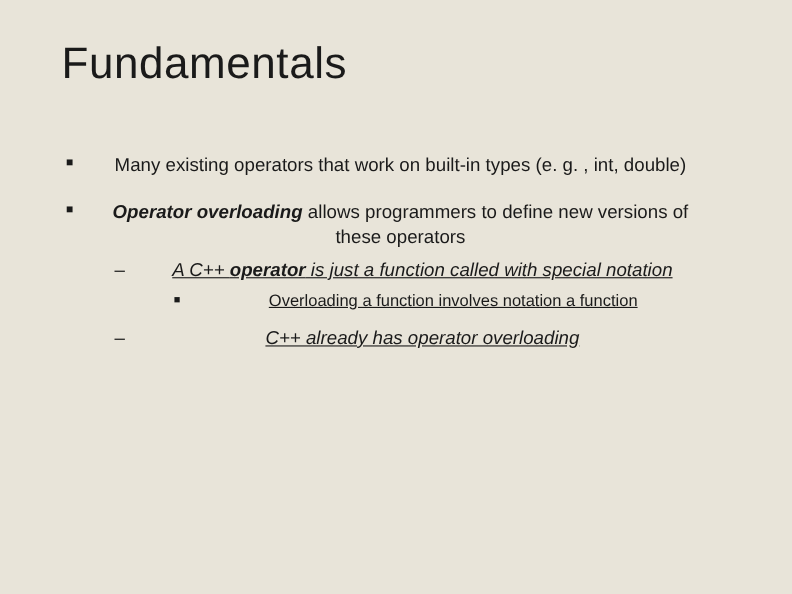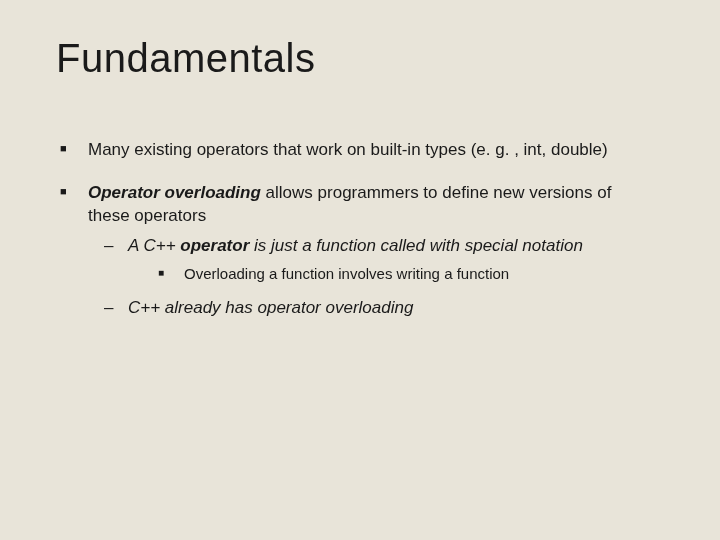--- a/index.html
+++ b/index.html
@@ -27,20 +27,21 @@
     list-style: none;
     padding: 0;
     margin: 0;
   }
   ul.lvl1 > li {
     position: relative;
     padding-left: 32px;
     margin-bottom: 20px;
     font-size: 17px;
     line-height: 1.35;
+    text-align: center;
   }
   ul.lvl1 > li::before {
     content: "■";
     position: absolute;
     left: 4px;
     top: 2px;
     font-size: 11px;
     color: #1a1a1a;
   }
   ul.lvl2 {
@@ -48,20 +49,21 @@
     padding: 0;
     margin: 6px 0 0 14px;
   }
   ul.lvl2 > li {
     position: relative;
     padding-left: 26px;
     margin-bottom: 6px;
     font-size: 17px;
     line-height: 1.4;
     font-style: italic;
+    text-decoration: underline;
   }
   ul.lvl2 > li::before {
     content: "–";
     position: absolute;
     left: 2px;
     top: 0;
     font-style: normal;
   }
   ul.lvl3 {
     list-style: none;
@@ -106,21 +108,21 @@
     </li>
 
     <li>
       <span class="bold-italic">Operator overloading</span><span> allows programmers to define new versions of these operators</span>
 
       <ul class="lvl2">
         <li>
           <span>A C++ </span><span class="bold">operator</span><span> is just a function called with special notation</span>
           <ul class="lvl3">
             <li>
-              <span>Overloading a function involves writing a function</span>
+              <span>Overloading a function involves notation a function</span>
             </li>
           </ul>
         </li>
         <li>
           <span>C++ already has operator overloading</span>
         </li>
       </ul>
     </li>
 
   </ul>

